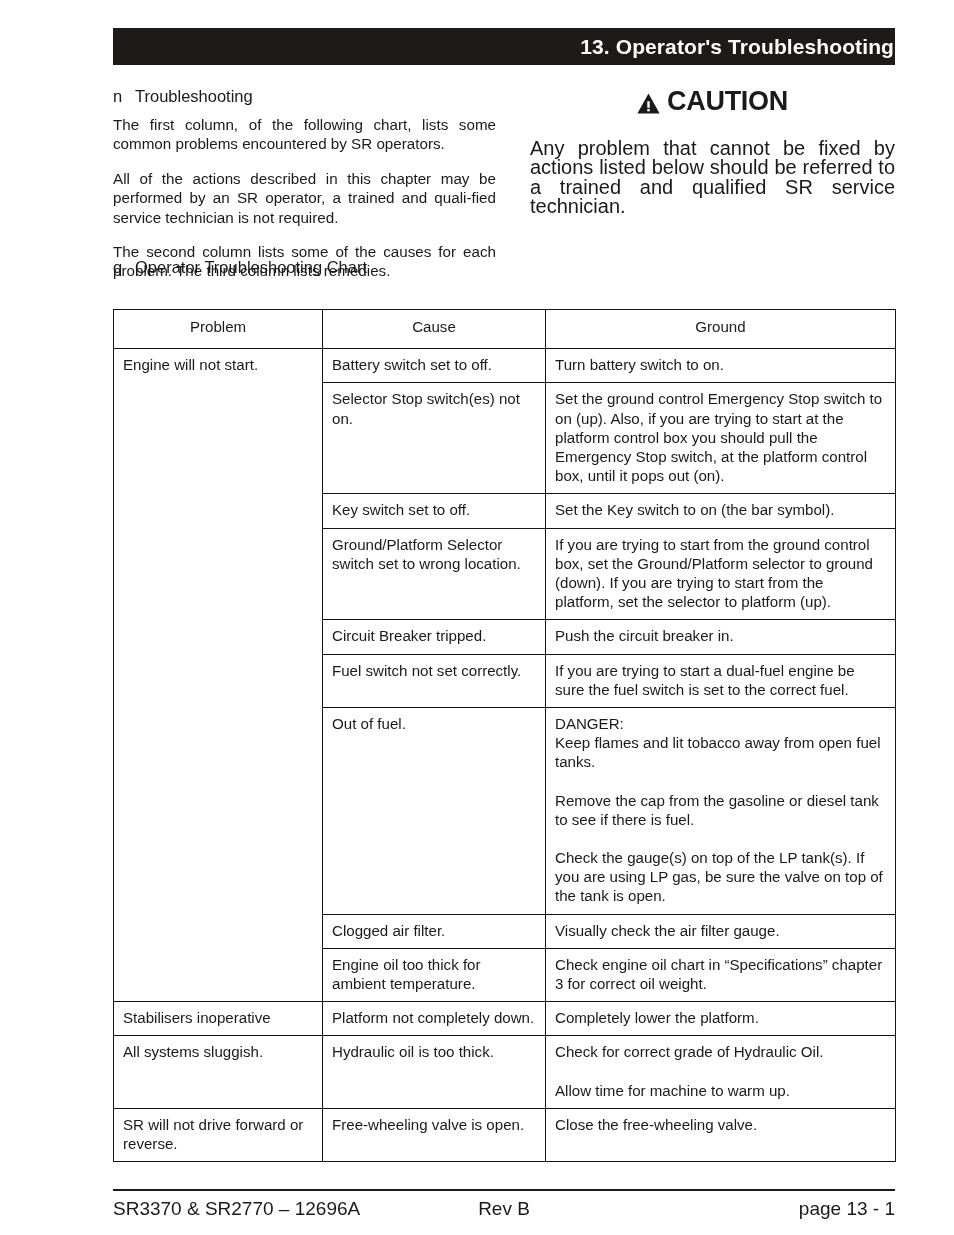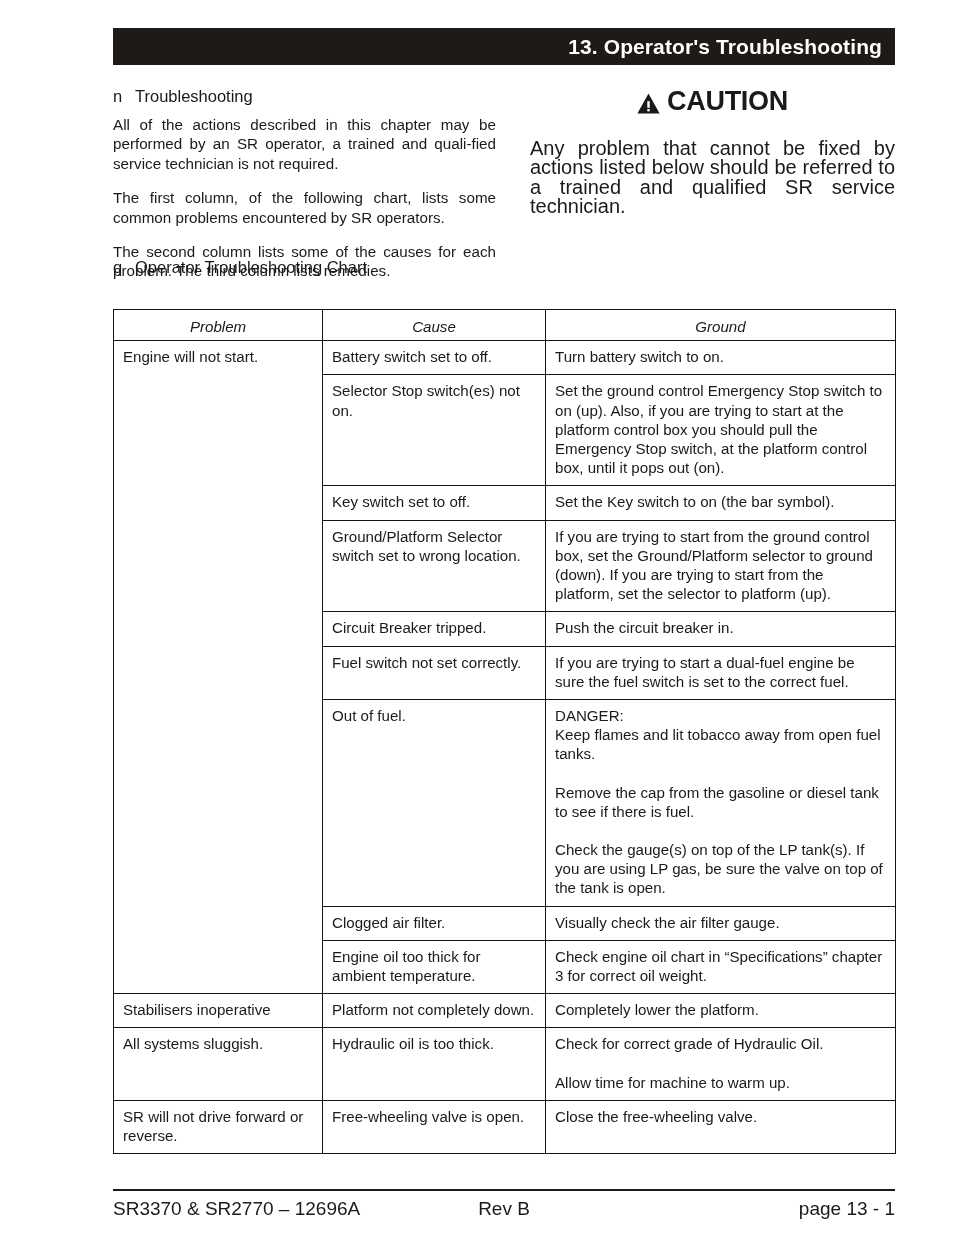--- a/index.html
+++ b/index.html
@@ -21,21 +21,21 @@
     position: absolute;
     left: 113px;
     top: 28px;
     width: 782px;
     height: 37px;
     background: #1d1a17;
     display: flex;
     align-items: center;
     justify-content: flex-end;
     box-sizing: border-box;
-    padding-right: 13px;
+    padding-right: 1px;
   }
   .page-header-title {
     color: #ffffff;
     font-size: 21px;
     font-weight: bold;
     letter-spacing: 0.1px;
     white-space: nowrap;
   }
 
   
@@ -137,22 +137,21 @@
   table.ts-table td {
     border: 1.6px solid #141414;
     vertical-align: top;
     padding: 6px 9px 8px 9px;
     line-height: 19.2px;
     font-weight: normal;
   }
   table.ts-table thead th {
     text-align: center;
     padding-top: 7px;
-    padding-bottom: 4px;
-    font-style: italic;
+    padding-bottom: 12px;
   }
   table.ts-table td.problem-cell,
   table.ts-table td.cause-cell,
   table.ts-table td.remedy-cell {
     text-align: left;
   }
   table.ts-table td p {
     margin: 0;
   }
   table.ts-table td p + p {
@@ -203,22 +202,22 @@
 <div class="page-header">
   <span class="page-header-title">13. Operator's Troubleshooting</span>
 </div>
 
 <div class="intro">
 
   <div class="col-left">
     <div class="section-heading">
       <span class="bullet-glyph">n</span><span>Troubleshooting</span>
     </div>
+    <p class="body-text">The first column, of the following chart, lists some common problems encountered by SR operators.</p>
     <p class="body-text">All of the actions described in this chapter may be performed by an SR operator, a trained and quali-fied service technician is not required.</p>
-    <p class="body-text">The first column, of the following chart, lists some common problems encountered by SR operators.</p>
     <p class="body-text">The second column lists some of the causes for each problem. The third column lists remedies.</p>
   </div>
 
   <div class="col-right">
     <div class="caution-title">
       <svg class="warn-triangle" viewBox="0 0 23 21" aria-hidden="true">
         <polygon points="11.5,0.5 22.6,20.5 0.4,20.5" fill="#1a1a1a"></polygon>
         <rect x="10.3" y="8.2" width="2.4" height="6.6" fill="#ffffff"></rect>
         <rect x="10.3" y="16.0" width="2.4" height="2.4" fill="#ffffff"></rect>
       </svg>

